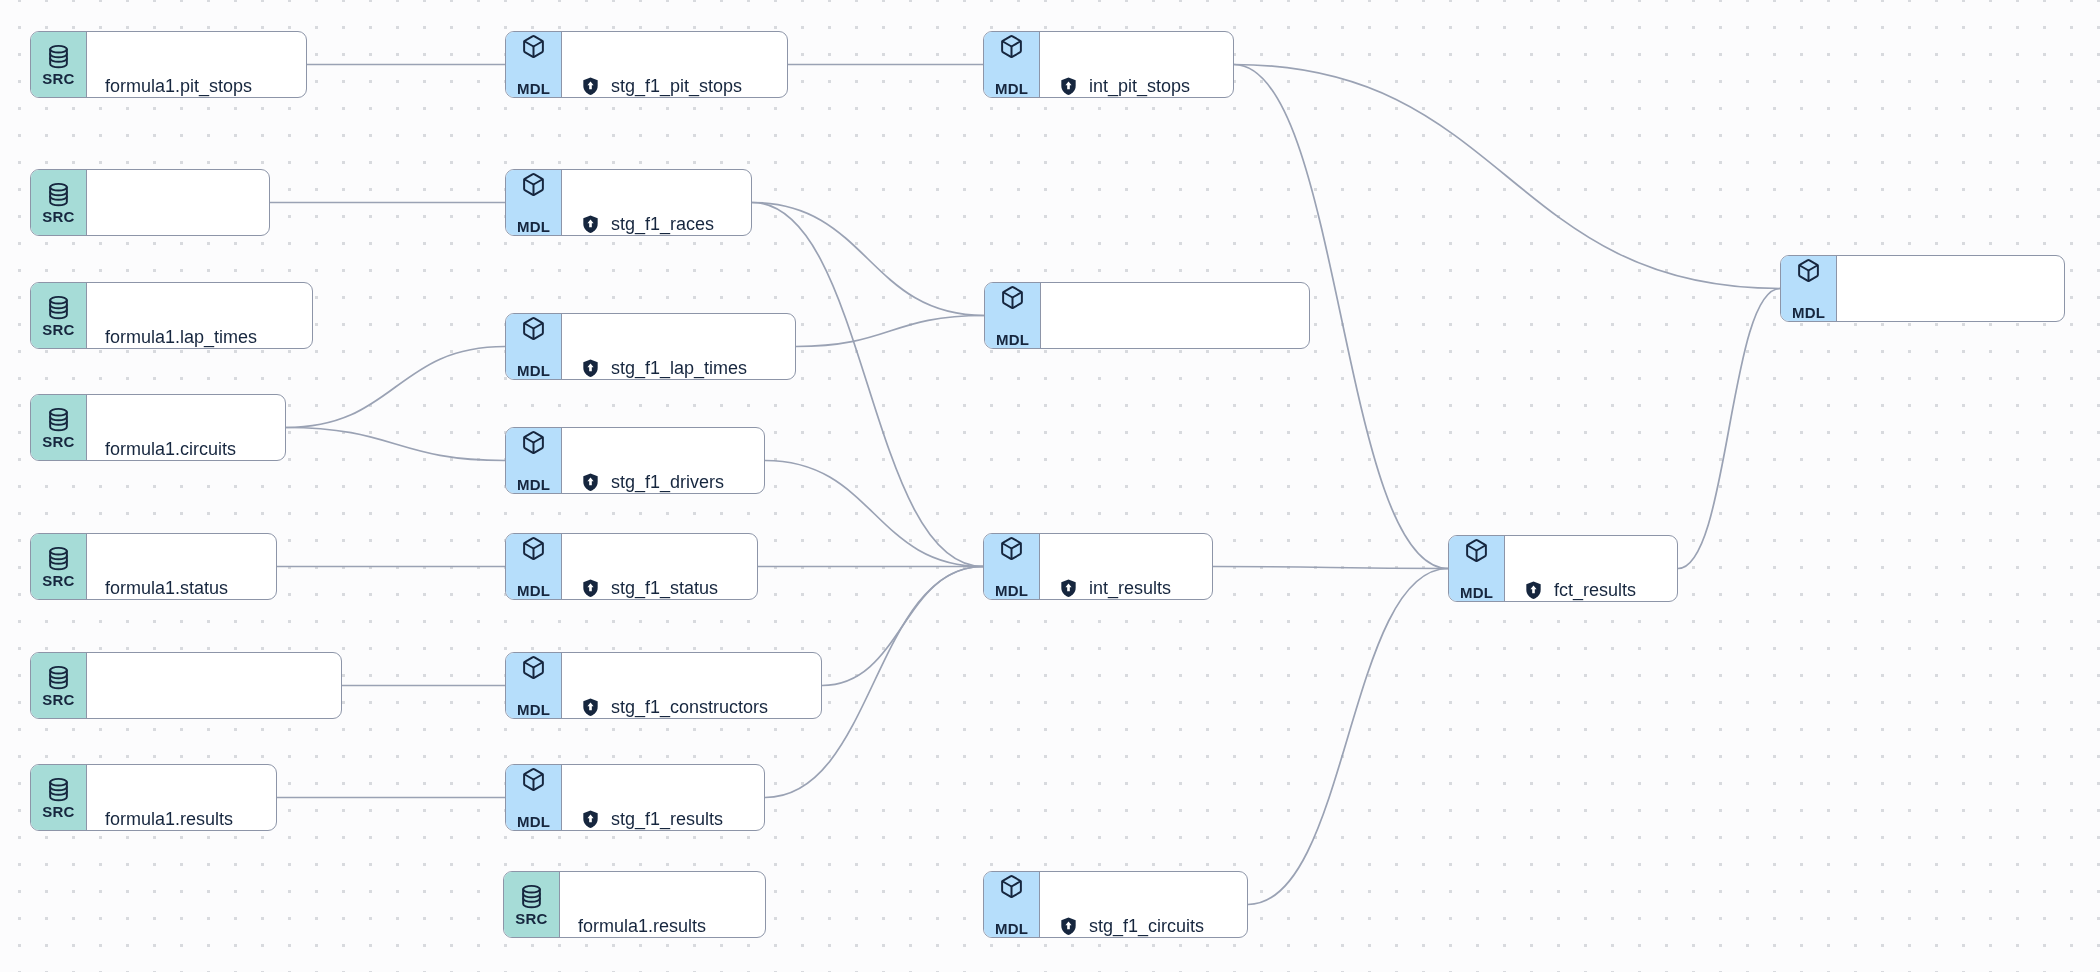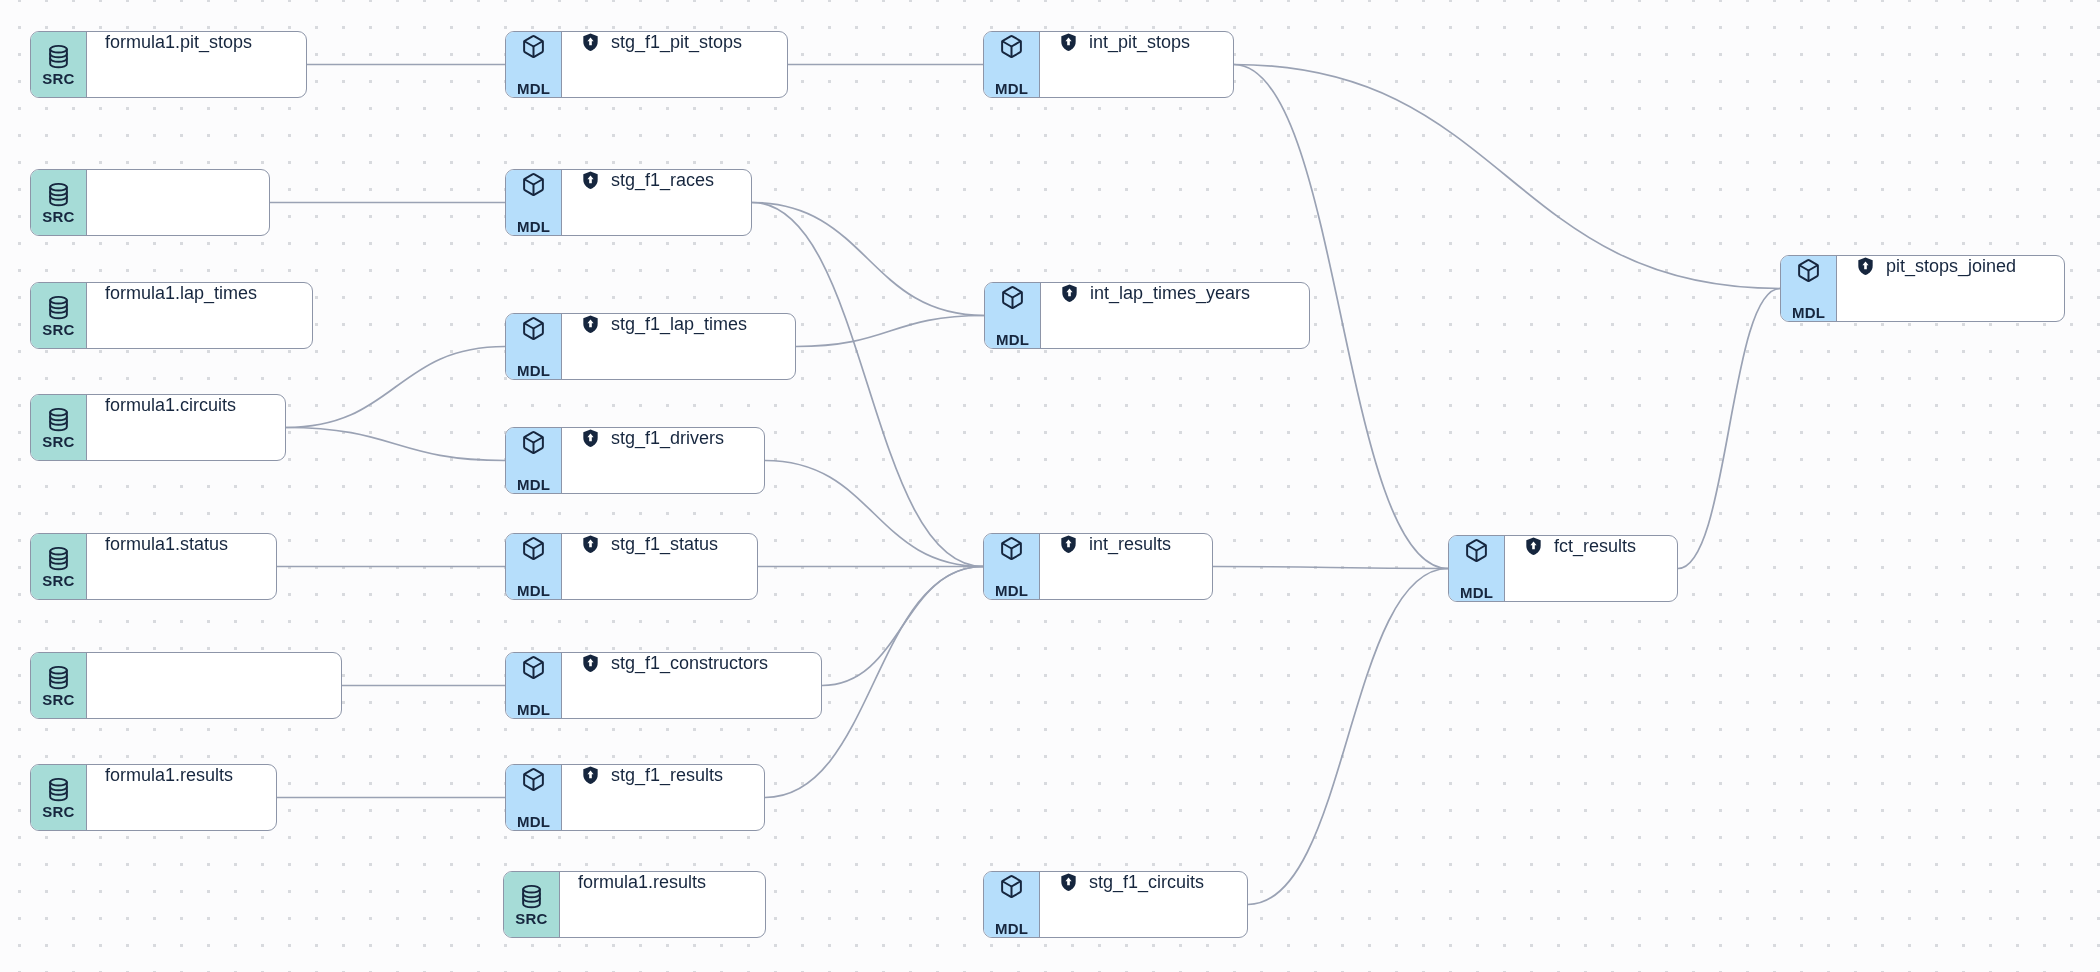--- a/index.html
+++ b/index.html
@@ -64,21 +64,21 @@
   .badge-label {
     font-size: 15px;
     font-weight: 600;
     line-height: 1;
     color: var(--text, #16263e);
     letter-spacing: 0.2px;
   }
   .body {
     flex: 1 1 auto;
     display: flex;
-    align-items: flex-start;
+    align-items: flex-end;
     padding: 0 16px 0 18px;
     gap: 10px;
     min-width: 0;
   }
   .shield { display: flex; }
   .shield svg { width: 21px; height: 21px; }
   .node-label {
     font-size: 18px;
     font-weight: 500;
     color: var(--text, #16263e);
@@ -232,29 +232,20 @@
 
       <span class="icon icon-cube">
         <svg viewBox="0 0 24 24">
           <path d="M21 16V8a2 2 0 0 0-1-1.73l-7-4a2 2 0 0 0-2 0l-7 4A2 2 0 0 0 3 8v8a2 2 0 0 0 1 1.73l7 4a2 2 0 0 0 2 0l7-4A2 2 0 0 0 21 16z"></path>
           <path d="M3.27 6.96L12 12.01l8.73-5.05"></path>
           <path d="M12 22.08V12"></path>
         </svg>
       </span>
       <span class="badge-label">MDL</span>
     </div>
-    <div class="body">
-      <span class="shield">
-        <svg viewBox="0 0 24 24">
-          <path d="M12 1.8l8.2 3.1v6.3c0 5.2-3.5 8.9-8.2 10.6-4.7-1.7-8.2-5.4-8.2-10.6V4.9z" fill="#16263e"></path>
-          <path d="M12 6.4l3.5 4.2h-2v4.4h-3v-4.4h-2z" fill="#ffffff"></path>
-        </svg>
-      </span>
-      <span class="node-label">int_lap_times_years</span>
-    </div>
   </div>
     <div class="node model" style="left: 505px; top: 313px; width: 291px; height: 67px;">
     <div class="badge">
 
       <span class="icon icon-cube">
         <svg viewBox="0 0 24 24">
           <path d="M21 16V8a2 2 0 0 0-1-1.73l-7-4a2 2 0 0 0-2 0l-7 4A2 2 0 0 0 3 8v8a2 2 0 0 0 1 1.73l7 4a2 2 0 0 0 2 0l7-4A2 2 0 0 0 21 16z"></path>
           <path d="M3.27 6.96L12 12.01l8.73-5.05"></path>
           <path d="M12 22.08V12"></path>
         </svg>
@@ -516,23 +507,14 @@
 
       <span class="icon icon-cube">
         <svg viewBox="0 0 24 24">
           <path d="M21 16V8a2 2 0 0 0-1-1.73l-7-4a2 2 0 0 0-2 0l-7 4A2 2 0 0 0 3 8v8a2 2 0 0 0 1 1.73l7 4a2 2 0 0 0 2 0l7-4A2 2 0 0 0 21 16z"></path>
           <path d="M3.27 6.96L12 12.01l8.73-5.05"></path>
           <path d="M12 22.08V12"></path>
         </svg>
       </span>
       <span class="badge-label">MDL</span>
     </div>
-    <div class="body">
-      <span class="shield">
-        <svg viewBox="0 0 24 24">
-          <path d="M12 1.8l8.2 3.1v6.3c0 5.2-3.5 8.9-8.2 10.6-4.7-1.7-8.2-5.4-8.2-10.6V4.9z" fill="#16263e"></path>
-          <path d="M12 6.4l3.5 4.2h-2v4.4h-3v-4.4h-2z" fill="#ffffff"></path>
-        </svg>
-      </span>
-      <span class="node-label">pit_stops_joined</span>
-    </div>
   </div>
   </div>
 
 </body></html>

